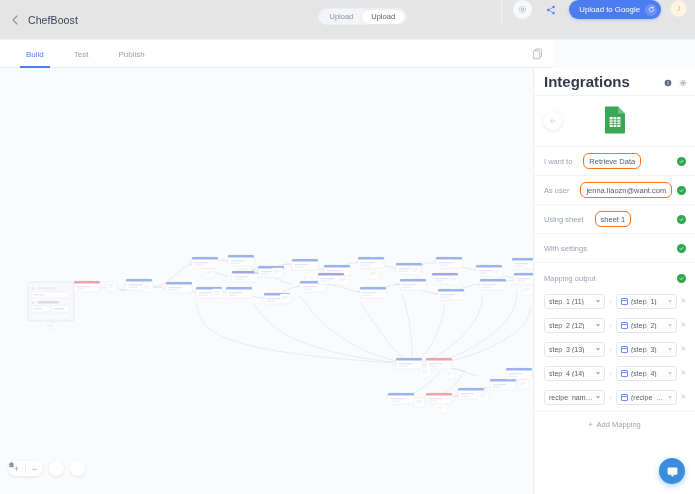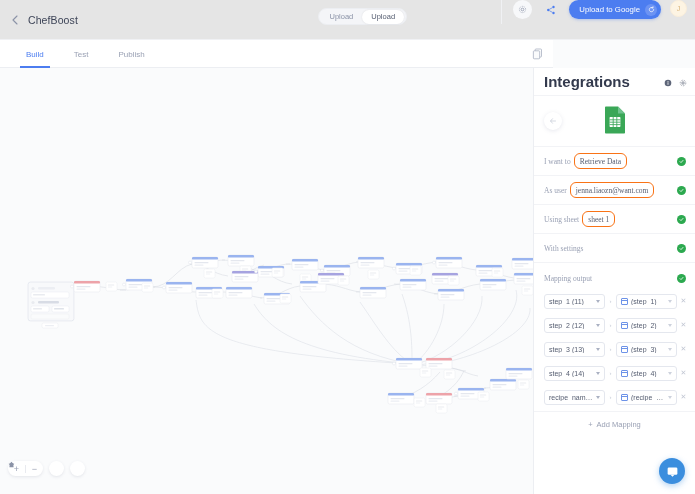--- a/index.html
+++ b/index.html
@@ -113,21 +113,21 @@
   .logo-row { height:50px; display:flex; align-items:center; padding:0 10px; position:relative;}
   .circle-back {
     width:18px;height:18px;border-radius:50%;background:#ffffff;
     display:flex;align-items:center;justify-content:center;cursor:pointer;
     box-shadow:0 1px 4px rgba(120,130,160,.18);
   }
   .gsheet { position:absolute; left:70px; top:10px; }
 
   .frow {
     min-height:29px; display:flex; align-items:center; padding:0 10px;
-    border-top:1px solid #f2f3f6; position:relative; gap:3px;font-family:Liberation Serif, serif;
+    border-top:1px solid #f2f3f6; position:relative; gap:11px;
   }
   .flabel { font-size:7.5px; color:#9aa1b4; white-space:nowrap; }
   .fchip {
     border:1px solid #f97316; border-radius:6px; background:#fff;
     font-size:7.5px; color:#555d70; padding:2.5px 5px; white-space:nowrap; cursor:pointer;
   }
   .ok {
     position:absolute; right:9px; width:9px; height:9px; border-radius:50%;
     background:#2ca94f; display:flex; align-items:center; justify-content:center;
   }

